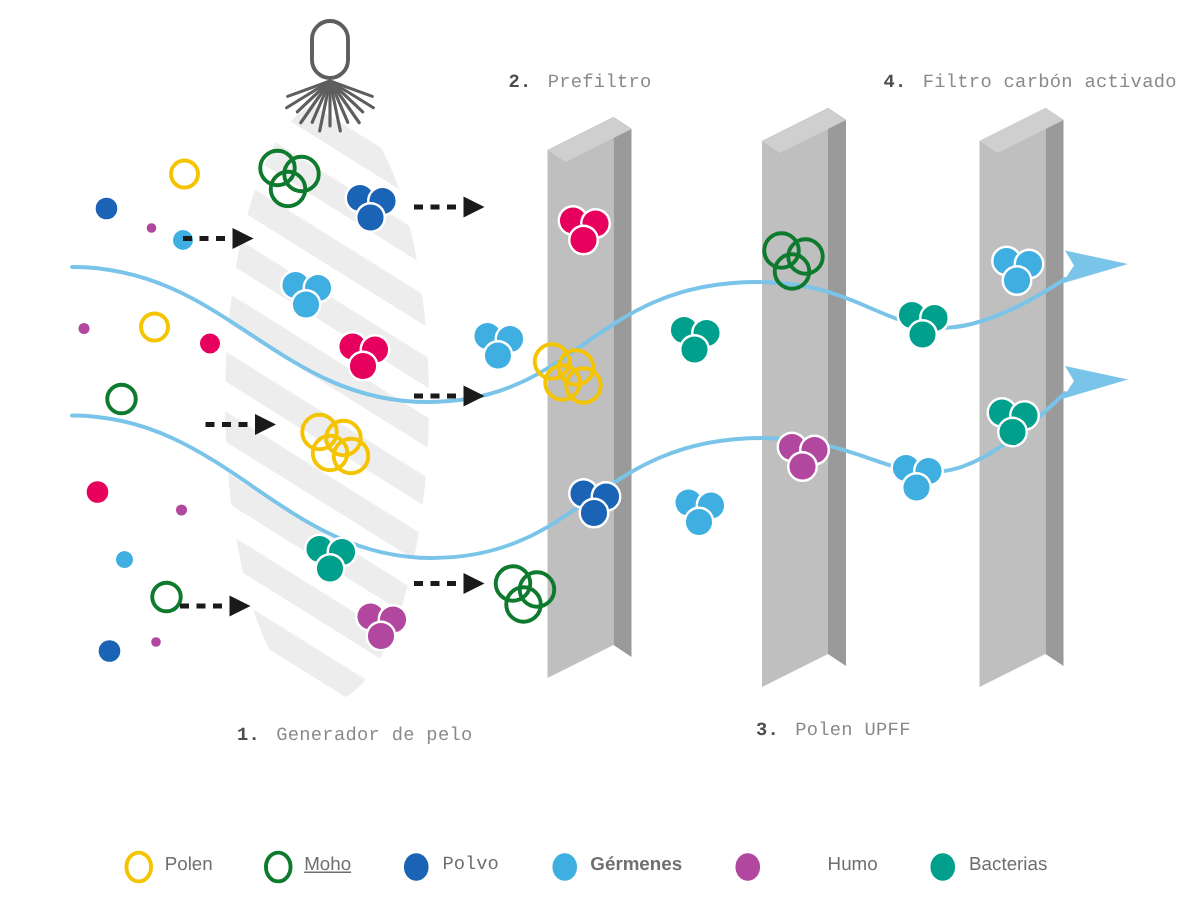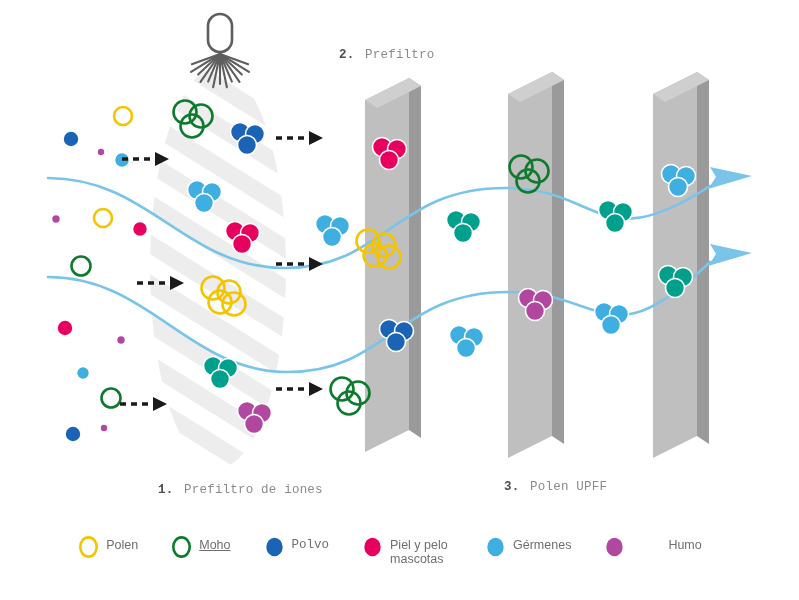--- a/index.html
+++ b/index.html
@@ -16,21 +16,21 @@
     font-family:Liberation Mono, monospace;
     font-size:12.5px;
     color:#8a8a8a;
     letter-spacing:.2px;
     white-space:nowrap;
   }
   .stage-label .num{font-weight:bold;color:#4d4d4d;}
 
   .legend{
     position:absolute;left:0;top:534px;width:799px;height:56px;
-    display:flex;align-items:flex-start;justify-content:center;
+    display:flex;align-items:flex-end;justify-content:center;
     gap:14px;
   }
   .legend-item{display:flex;align-items:flex-start;gap:7px;margin-right:19px;}
   .legend-swatch{flex:0 0 auto;width:21px;height:24px;position:relative;margin-top:1px;}
   .legend-swatch svg{display:block;}
   .legend-text{
     font-size:12.5px;color:#6f6f6f;line-height:14px;
     padding-top:4px;max-width:78px;
   }
 </style>
@@ -236,30 +236,34 @@
         </g>
         <g>
           <line x1="276" y1="389" x2="308" y2="389" stroke="#1A1A1A" stroke-width="3.4" stroke-dasharray="6 5"></line>
           <polygon points="309,382 323,389 309,396" fill="#1A1A1A"></polygon>
         </g>
       </g>
     </svg>
 
   <div class="stage-label" id="label-1" style="left: 158px; top: 483px;">
     <span class="num" style="margin-right: 3px;">1.</span>
-    <span>Prefiltro de iones</span>
+    <span>Generador de pelo</span>
   </div>
   <div class="stage-label" id="label-2" style="left: 339px; top: 48px;">
     <span class="num" style="margin-right: 3px;">2.</span>
     <span>Prefiltro</span>
   </div>
   <div class="stage-label" id="label-3" style="left: 504px; top: 480px;">
     <span class="num" style="margin-right: 3px;">3.</span>
     <span>Polen UPFF</span>
   </div>
+  <div class="stage-label" id="label-4" style="left: 589px; top: 48px;">
+    <span class="num" style="margin-right: 3px;">4.</span>
+    <span>Filtro carbón activado</span>
+  </div>
 
   <div class="legend" id="legend">
       <div class="legend-item">
         <span class="legend-swatch">
           <svg width="21" height="24" viewBox="0 0 21 24">
             <ellipse cx="10.5" cy="12" rx="8.2" ry="9.6" fill="none" stroke="#F5C400" stroke-width="2.6"></ellipse>
           </svg>
         </span>
         <span class="legend-text" style="white-space: nowrap;">Polen</span>
       </div>
@@ -275,36 +279,36 @@
         <span class="legend-swatch">
           <svg width="21" height="24" viewBox="0 0 21 24">
             <ellipse cx="10.5" cy="12" rx="8.2" ry="9.2" fill="#1B63B5"></ellipse>
           </svg>
         </span>
         <span class="legend-text" style="white-space: nowrap; font-family: Liberation Mono, monospace;">Polvo</span>
       </div>
       <div class="legend-item">
         <span class="legend-swatch">
           <svg width="21" height="24" viewBox="0 0 21 24">
-            <ellipse cx="10.5" cy="12" rx="8.2" ry="9.2" fill="#E8005F"></ellipse>
-          </svg>
-        </span>
-        <span class="legend-text" style="max-width: 62px;">Piel y pelo mascotas</span>
-      </div>
-      <div class="legend-item">
-        <span class="legend-swatch">
-          <svg width="21" height="24" viewBox="0 0 21 24">
             <ellipse cx="10.5" cy="12" rx="8.2" ry="9.2" fill="#3FAEE0"></ellipse>
           </svg>
         </span>
-        <span class="legend-text" style="white-space: nowrap;">Gérmenes</span>
+        <span class="legend-text" style="white-space: nowrap; font-weight: bold;">Gérmenes</span>
       </div>
       <div class="legend-item">
         <span class="legend-swatch">
           <svg width="21" height="24" viewBox="0 0 21 24">
             <ellipse cx="10.5" cy="12" rx="8.2" ry="9.2" fill="#B1479E"></ellipse>
           </svg>
         </span>
         <span class="legend-text" style="white-space: nowrap; margin-left: 36px;">Humo</span>
       </div>
+      <div class="legend-item">
+        <span class="legend-swatch">
+          <svg width="21" height="24" viewBox="0 0 21 24">
+            <ellipse cx="10.5" cy="12" rx="8.2" ry="9.2" fill="#00A08C"></ellipse>
+          </svg>
+        </span>
+        <span class="legend-text" style="white-space: nowrap;">Bacterias</span>
+      </div>
     </div>
 
 </div>
 
 </body></html>

